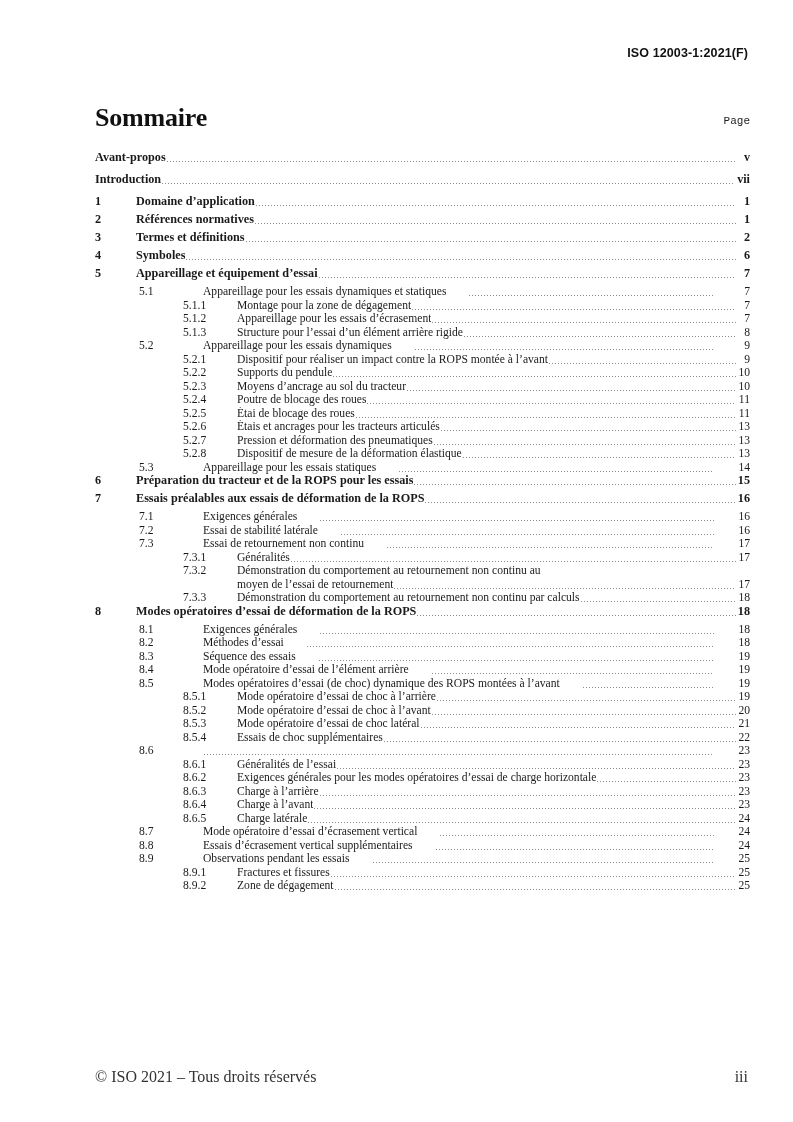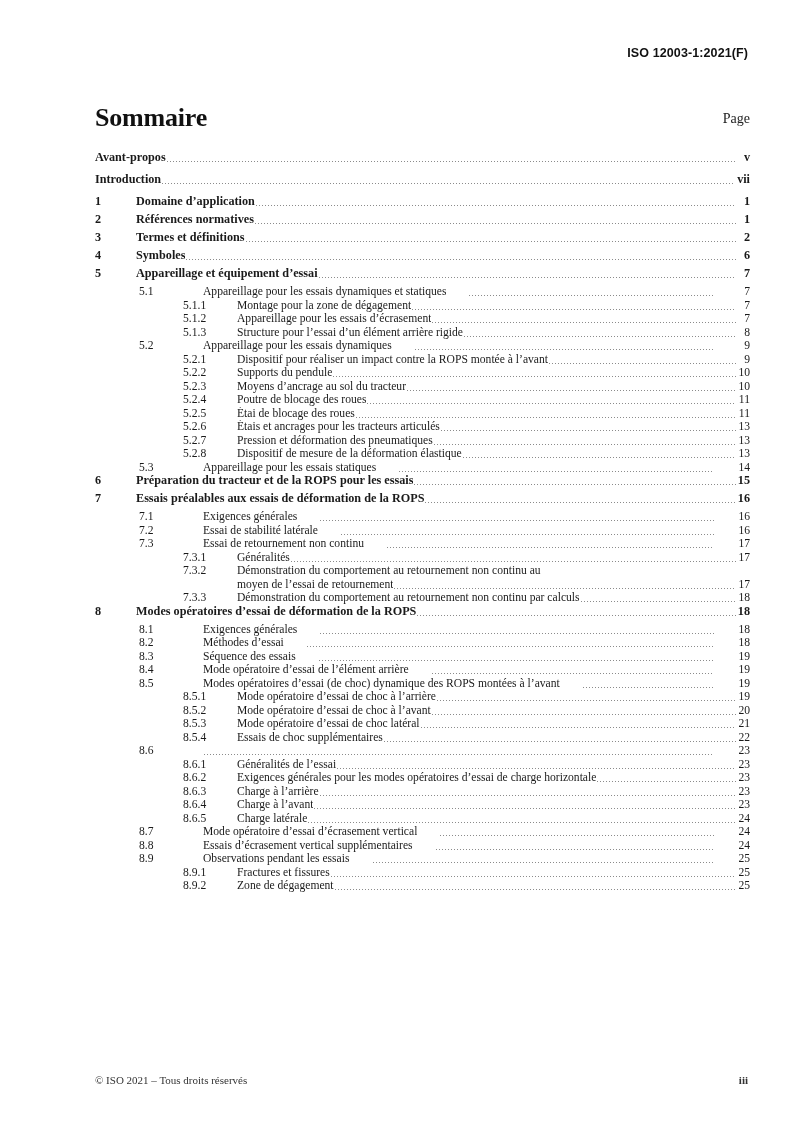--- a/index.html
+++ b/index.html
@@ -49,22 +49,22 @@
   }
   .title {
     font-family: "Liberation Serif", "DejaVu Serif", serif;
     font-weight: bold;
     font-size: 26px;
     line-height: 28px;
     letter-spacing: -0.2px;
     color: #111;
   }
   .page-label {
-    font-family: Liberation Serif, serif;
-    font-size: 14px;
+    font-family: Liberation Mono, monospace;
+    font-size: 11px;
     color: #222;
     padding-bottom: 5px;
   }
 
   
   .toc {
     position: absolute;
     top: 151px;
     left: 95px;
     width: 655px;
@@ -137,24 +137,24 @@
 
   
   .footer {
     position: absolute;
     bottom: 36px;
     left: 95px;
     right: 45px;
     display: flex;
     justify-content: space-between;
     align-items: baseline;
-    font-size: 11px;
+    font-size: 16px;
     color: #333;
   }
-  .footer-right { font-weight: bold; margin-left: 6px; }
+  .footer-right { font-weight: normal; margin-left: 6px; }
 </style>
 </head>
 <body>
 
 <div class="page">
 
   <div class="doc-header">ISO 12003-1:2021(F)</div>
 
   <div class="title-row">
     <div class="title">Sommaire</div>

